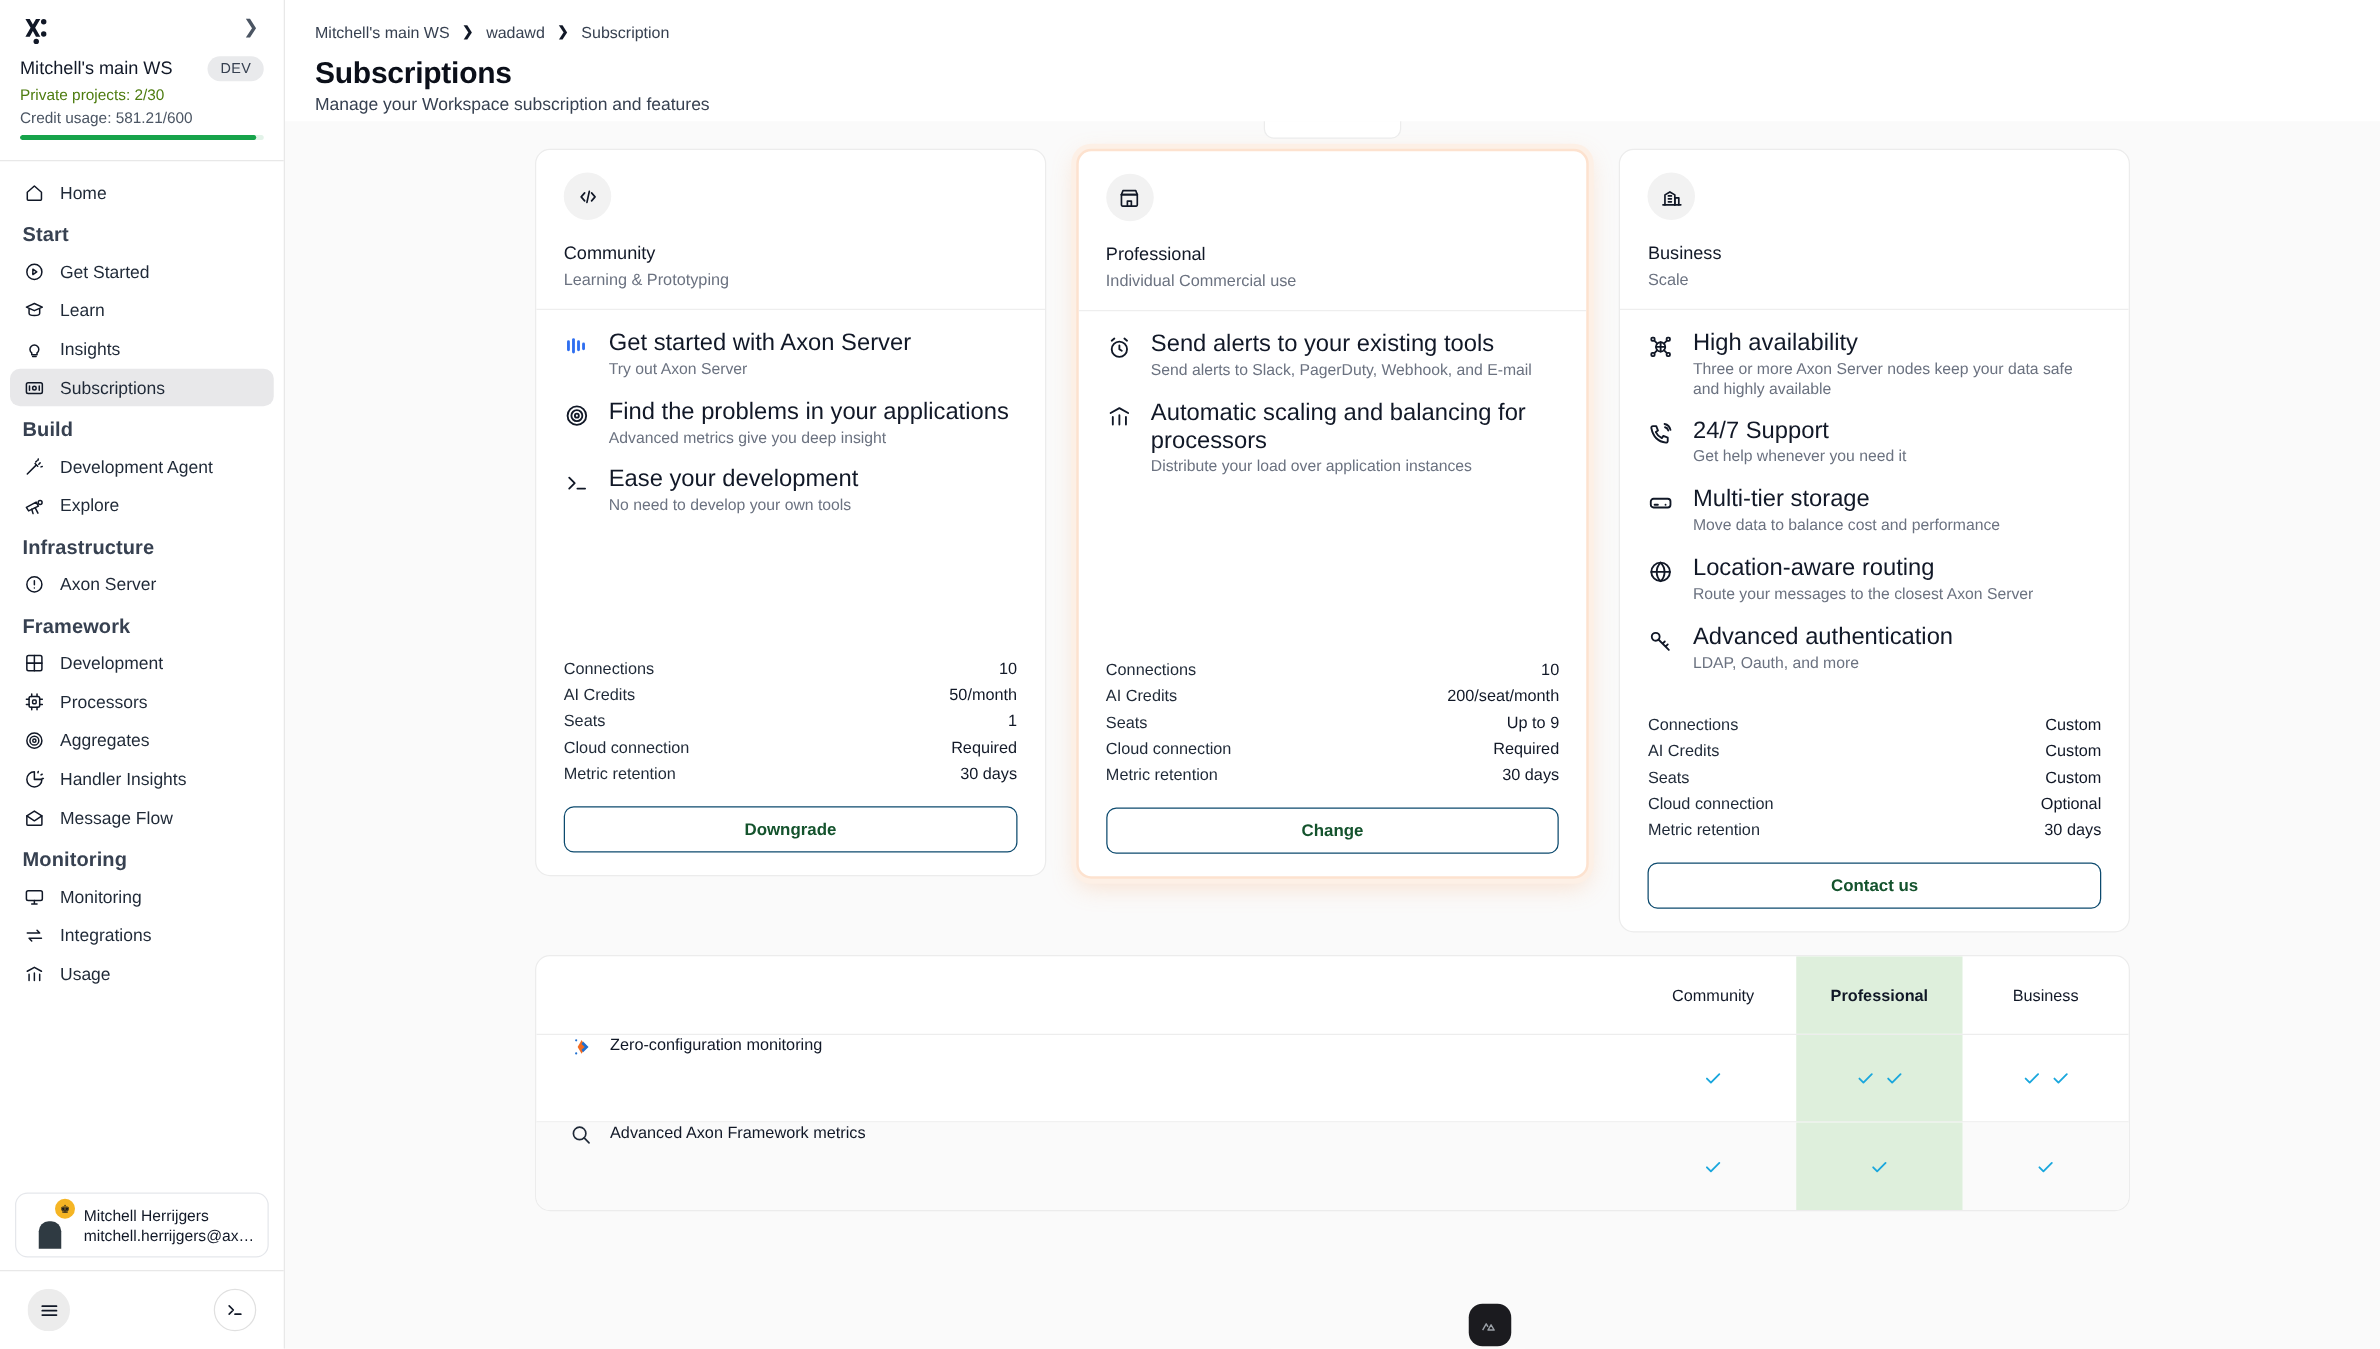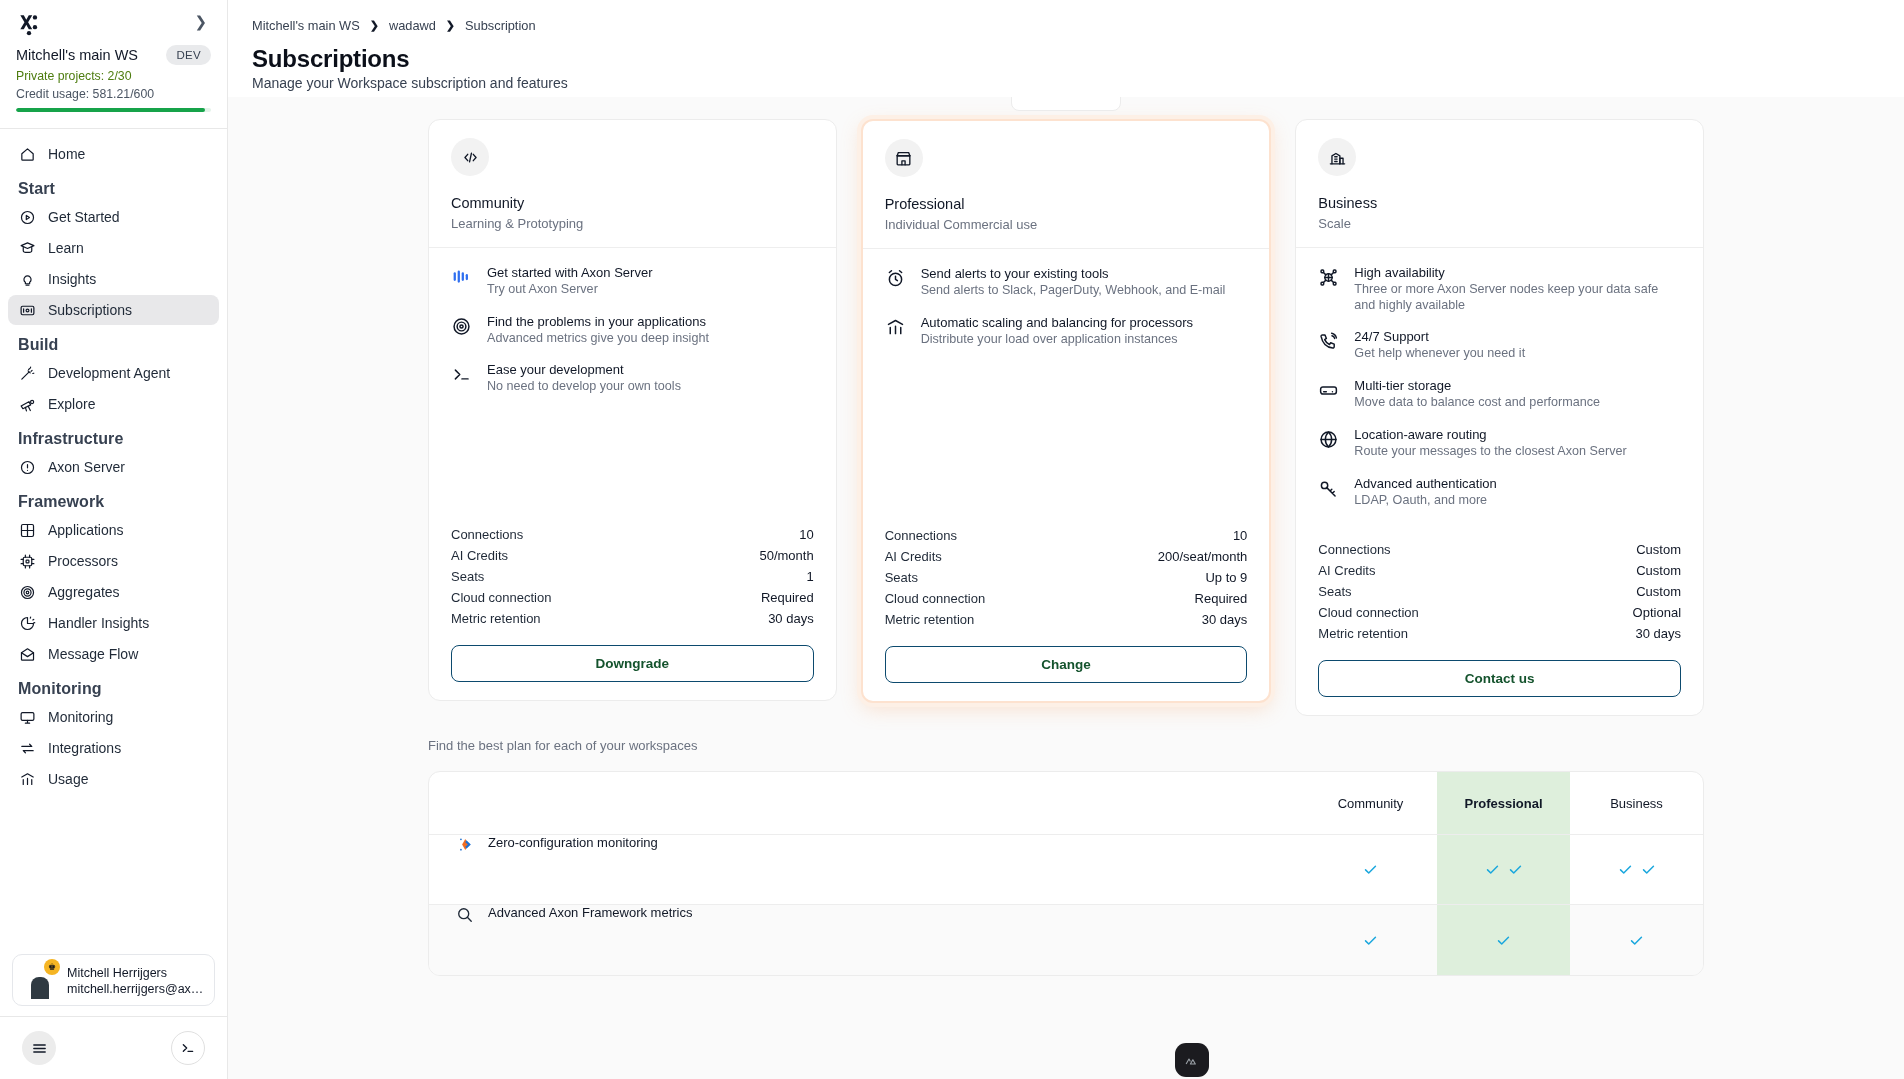--- a/index.html
+++ b/index.html
@@ -111,21 +111,21 @@
     width: 38px; height: 38px; border-radius: 50%; background: #f2f2f2;
     display: flex; align-items: center; justify-content: center; color: #111827;
   }
   .plan-ic svg { width: 19px; height: 19px; }
   .plan-name { font-size: 14.5px; color: #111827; margin-top: 19px; }
   .plan-tag { font-size: 13px; color: #6b7280; margin-top: 5px; }
   .plan-feats { padding: 16px 22px 10px 22px; flex: 1; min-height: 270px; }
   .feat { display: flex; gap: 14px; margin-bottom: 15px; }
   .feat-ic { width: 22px; flex: 0 0 22px; padding-top: 3px; color: #111827; }
   .feat-ic svg { width: 21px; height: 21px; display: block; }
-  .feat-t { font-size: 13px; color: #111827; font-weight: 400; }
+  .feat-t { font-size: 19px; color: #111827; font-weight: 400; }
   .feat-d { font-size: 12.6px; color: #6b7280; margin-top: 2px; line-height: 1.25; }
   .plan-specs { padding: 6px 22px 0 22px; }
   .spec { display: flex; justify-content: space-between; font-size: 13px; color: #1f2937; padding: 3px 0; }
   .spec-v { color: #111827; }
   .plan-cta { padding: 16px 22px 18px 22px; }
   .cta-btn {
     width: 100%; border: 1px solid #0c4a6e; background: #fff; border-radius: 8px;
     padding: 10px 0; font-size: 13.5px; font-weight: 700; color: #14532d; cursor: pointer;
     font-family: "Liberation Sans", sans-serif;
   }
@@ -272,21 +272,21 @@
           <span>Axon Server</span>
         </div>
         <div class="nav-group-label">Framework</div>
         <div class="nav-item">
           <span class="nav-ic">
             <svg viewBox="0 0 24 24" fill="none" stroke="currentColor" stroke-width="1.7" stroke-linecap="round" stroke-linejoin="round">
               <rect x="3.5" y="3.5" width="17" height="17" rx="2"></rect>
               <path d="M12 3.5v17M3.5 12h17"></path>
             </svg>
           </span>
-          <span>Applications</span>
+          <span>Development</span>
         </div>
         <div class="nav-item">
           <span class="nav-ic">
             <svg viewBox="0 0 24 24" fill="none" stroke="currentColor" stroke-width="1.7" stroke-linecap="round" stroke-linejoin="round">
               <rect x="6" y="6" width="12" height="12" rx="2"></rect>
               <rect x="10" y="10" width="4" height="4" rx="1"></rect>
               <path d="M9 3v3M15 3v3M9 18v3M15 18v3M3 9h3M3 15h3M18 9h3M18 15h3"></path>
             </svg>
           </span>
           <span>Processors</span>
@@ -598,21 +598,20 @@
               </div>
               <div class="spec">
                 <span>Metric retention</span>
                 <span class="spec-v">30 days</span>
               </div>
             </div>
             <div class="plan-cta"><button class="cta-btn">Contact us</button></div>
           </div>
         </section>
 
-      <div class="find-best">Find the best plan for each of your workspaces</div>
 
       <div class="cmp-wrap">
         <div class="cmp">
           <div class="cmp-row cmp-head" id="cmpHead">
               <div class="cmp-label"></div>
               <div class="cmp-col">Community</div>
               <div class="cmp-col pro">Professional</div>
               <div class="cmp-col">Business</div>
             </div>
           <div id="cmpBody">

